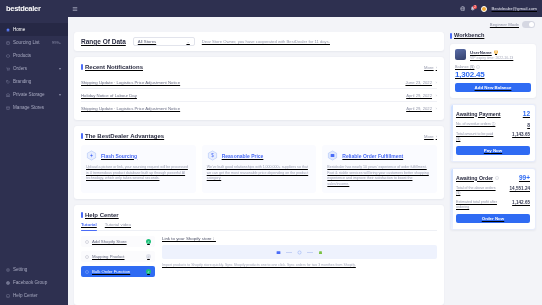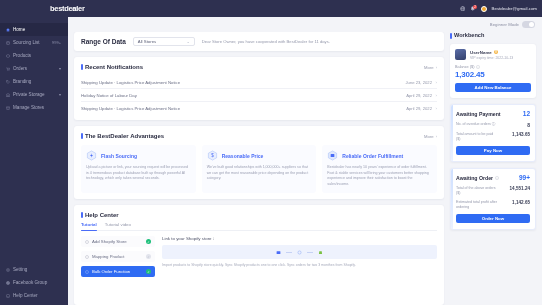--- a/index.html
+++ b/index.html
@@ -15,21 +15,20 @@
   .sidebar {
     width: 68px; height: 305px;
     background: #2e3050;
     display: flex; flex-direction: column;
     flex: 0 0 68px;
     position: relative; z-index: 5;
   }
   .brand {
     height: 17px; display: flex; align-items: center;
     padding-left: 6px;
-    margin-left: 44px;
   }
   .brand-text {
     color: #ffffff; font-size: 7.5px; font-weight: bold;
     letter-spacing: -0.3px;
   }
   .nav { margin-top: 6px; }
   .nav-item {
     height: 13px; display: flex; align-items: center;
     padding-left: 6px; gap: 3px;
     color: #a7a9c0; font-size: 4.6px;
@@ -44,21 +43,21 @@
   .nav-ico svg { width: 100%; height: 100%; display: block; }
   .nav-label { white-space: nowrap; }
   .nav-badge {
     position: absolute; right: 7px;
     font-size: 4px; color: #8f91ad;
   }
   .nav-caret { position: absolute; right: 7px; color: #8f91ad; font-size: 4px; }
   .nav-bottom { margin-top: auto; padding-bottom: 3px; }
 
   
-  .right { flex: 1; height: 305px; display: flex; flex-direction: column; position: relative; }
+  .right { flex: 1; height: 305px; display: flex; flex-direction: column; position: relative; text-decoration: underline; }
 
   .topbar {
     height: 17px; background: #2e3050;
     display: flex; align-items: center;
     padding: 0 5px 0 4px;
   }
   .hamburger { width: 6px; height: 6px; color: #b6b8cc; }
   .hamburger svg { width: 100%; height: 100%; display: block; }
   .topbar-right { margin-left: auto; display: flex; align-items: center; gap: 5px; }
   .tb-ico { width: 5.5px; height: 5.5px; color: #c9cbdc; position: relative; }

